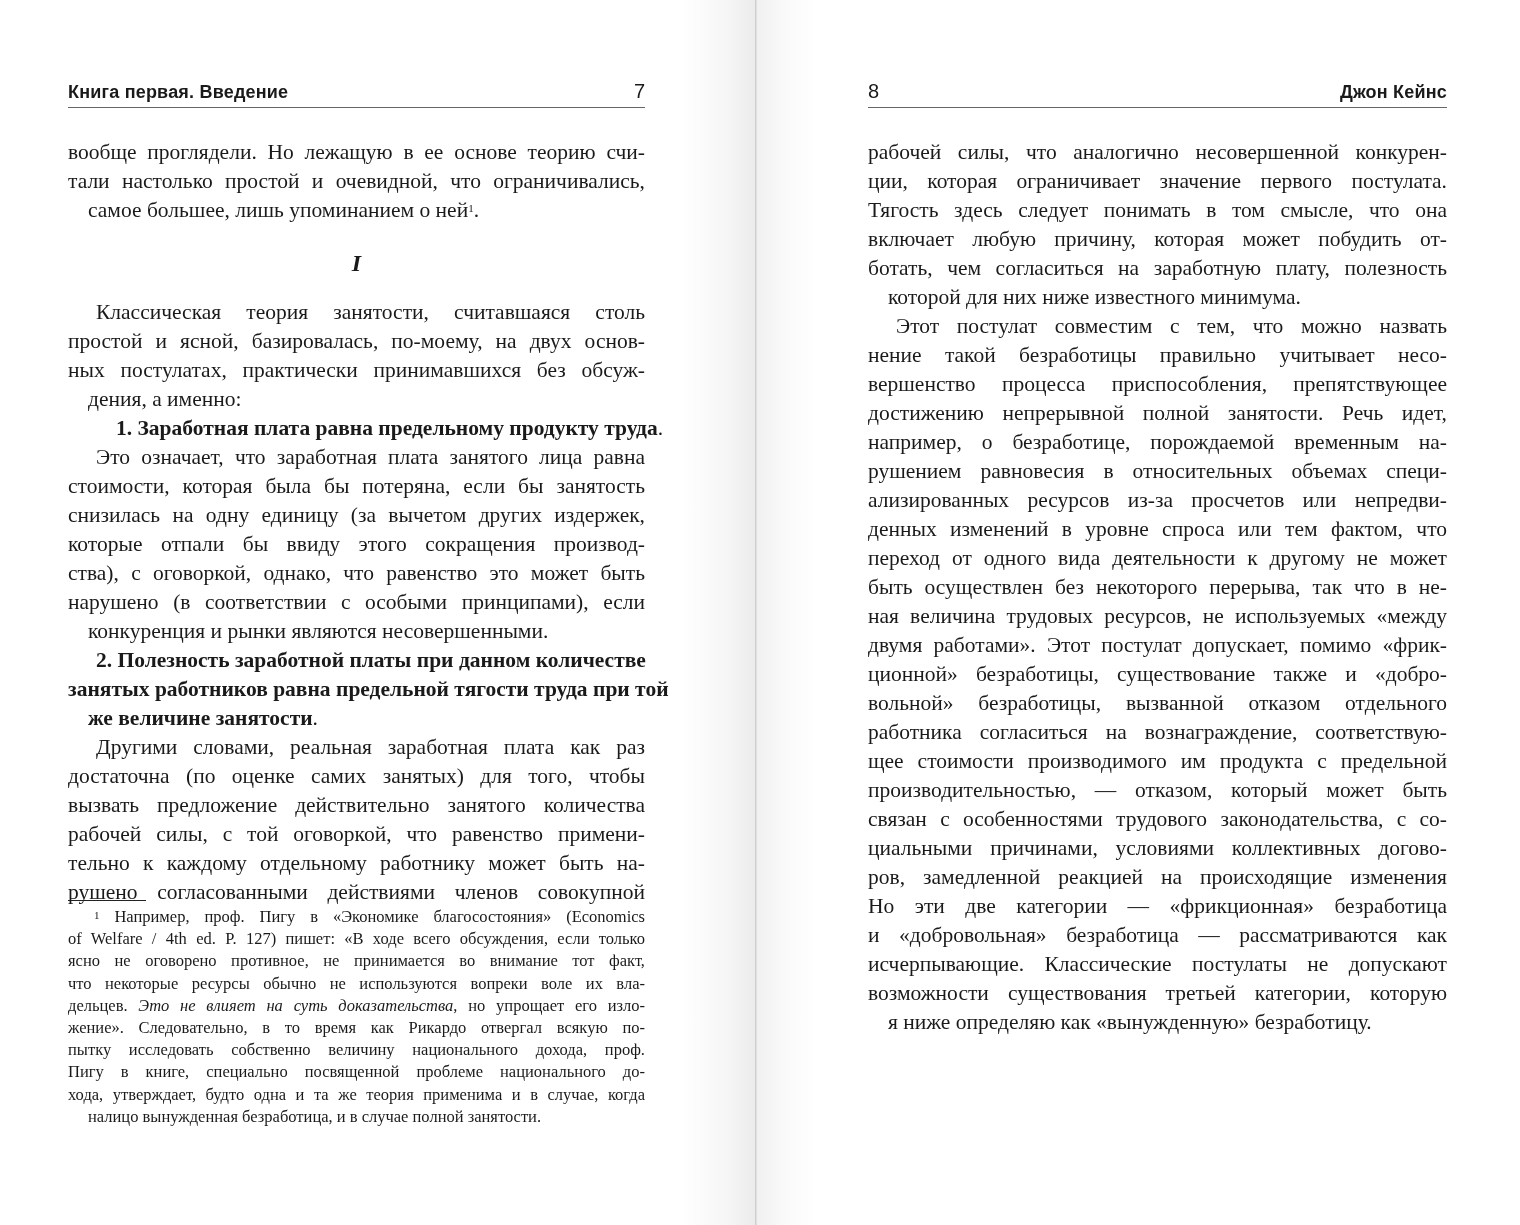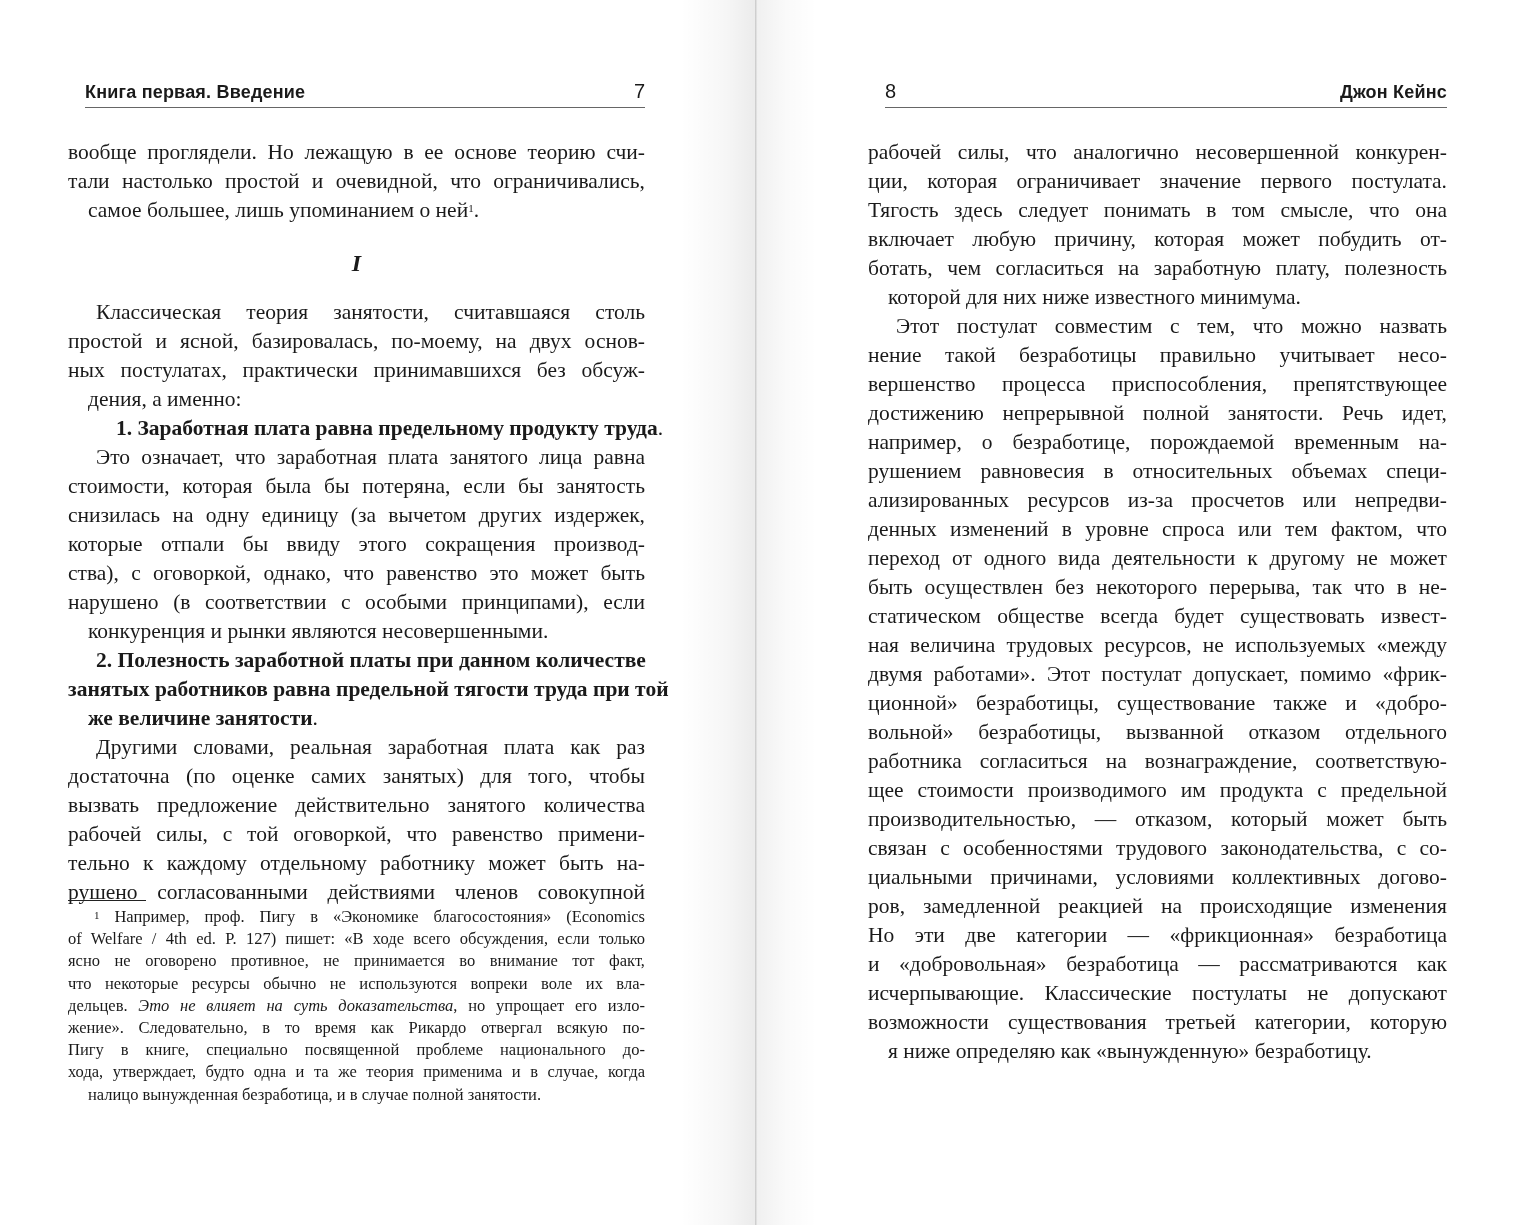--- a/index.html
+++ b/index.html
@@ -20,21 +20,21 @@
   }
   .gutter-shadow-right {
     position:absolute; left:757px; top:0; width:60px; height:1225px;
     background:linear-gradient(to right, rgba(0,0,0,0.06) 0%, rgba(0,0,0,0.02) 50%, rgba(0,0,0,0) 100%);
   }
   .page { position:absolute; top:0; }
   .page.left { left:68px; width:577px; }
   .page.right { left:868px; width:579px; }
 
   .running-head {
-    position:absolute; top:80px; left:17px; right:0; height:27px;
+    position:absolute; top:80px; left:0; right:0; height:27px;
     border-bottom:1.5px solid #666;
     font-family:"Liberation Sans", "DejaVu Sans", sans-serif;
     font-size:18px;
   }
   .running-head .title { position:absolute; bottom:4px; font-weight:bold; letter-spacing:0.2px; }
   .running-head .num { position:absolute; bottom:4px; font-size:20px; }
   .left .running-head .title { left:0; }
   .left .running-head .num { right:0; }
   .right .running-head .title { right:0; }
   .right .running-head .num { left:0; }
@@ -114,20 +114,21 @@
 
     <div class="footnote-rule" style="top:900px;"></div>
 
     <div class="footnotes" style="top:906px;">
       <span class="line indent"><sup>1</sup> <span>Например, проф. Пигу в «Экономике благосостояния» (Economics</span></span>
       <span class="line">of Welfare / 4th ed. P. 127) пишет: «В ходе всего обсуждения, если только</span>
       <span class="line">ясно не оговорено противное, не принимается во внимание тот факт,</span>
       <span class="line">что некоторые ресурсы обычно не используются вопреки воле их вла-</span>
       <span class="line"><span>дельцев. </span><span class="em">Это не влияет на суть доказательства</span><span>, но упрощает его изло-</span></span>
       <span class="line">жение». Следовательно, в то время как Рикардо отвергал всякую по-</span>
+      <span class="line">пытку исследовать собственно величину национального дохода, проф.</span>
       <span class="line">Пигу в книге, специально посвященной проблеме национального до-</span>
       <span class="line">хода, утверждает, будто одна и та же теория применима и в случае, когда</span>
       <span class="line last">налицо вынужденная безработица, и в случае полной занятости.</span>
     </div>
   </div>
 
   <div class="page right">
     <div class="running-head">
       <span class="num">8</span>
       <span class="title">Джон Кейнс</span>
@@ -144,21 +145,20 @@
       <span class="line indent">Этот постулат совместим с тем, что можно назвать</span>
       <span class="line">нение такой безработицы правильно учитывает несо-</span>
       <span class="line">вершенство процесса приспособления, препятствующее</span>
       <span class="line">достижению непрерывной полной занятости. Речь идет,</span>
       <span class="line">например, о безработице, порождаемой временным на-</span>
       <span class="line">рушением равновесия в относительных объемах специ-</span>
       <span class="line">ализированных ресурсов из-за просчетов или непредви-</span>
       <span class="line">денных изменений в уровне спроса или тем фактом, что</span>
       <span class="line">переход от одного вида деятельности к другому не может</span>
       <span class="line">быть осуществлен без некоторого перерыва, так что в не-</span>
-      <span class="line">статическом обществе всегда будет существовать извест-</span>
       <span class="line">ная величина трудовых ресурсов, не используемых «между</span>
       <span class="line">двумя работами». Этот постулат допускает, помимо «фрик-</span>
       <span class="line">ционной» безработицы, существование также и «добро-</span>
       <span class="line">вольной» безработицы, вызванной отказом отдельного</span>
       <span class="line">работника согласиться на вознаграждение, соответствую-</span>
       <span class="line">щее стоимости производимого им продукта с предельной</span>
       <span class="line">производительностью, — отказом, который может быть</span>
       <span class="line">связан с особенностями трудового законодательства, с со-</span>
       <span class="line">циальными причинами, условиями коллективных догово-</span>
       <span class="line">ров, замедленной реакцией на происходящие изменения</span>

